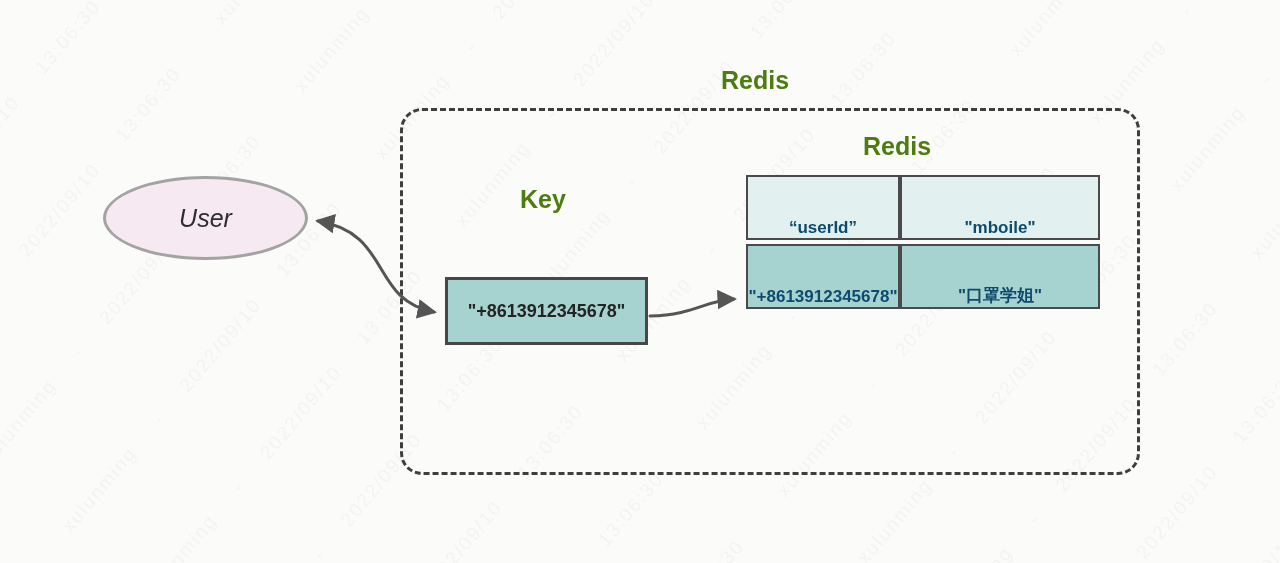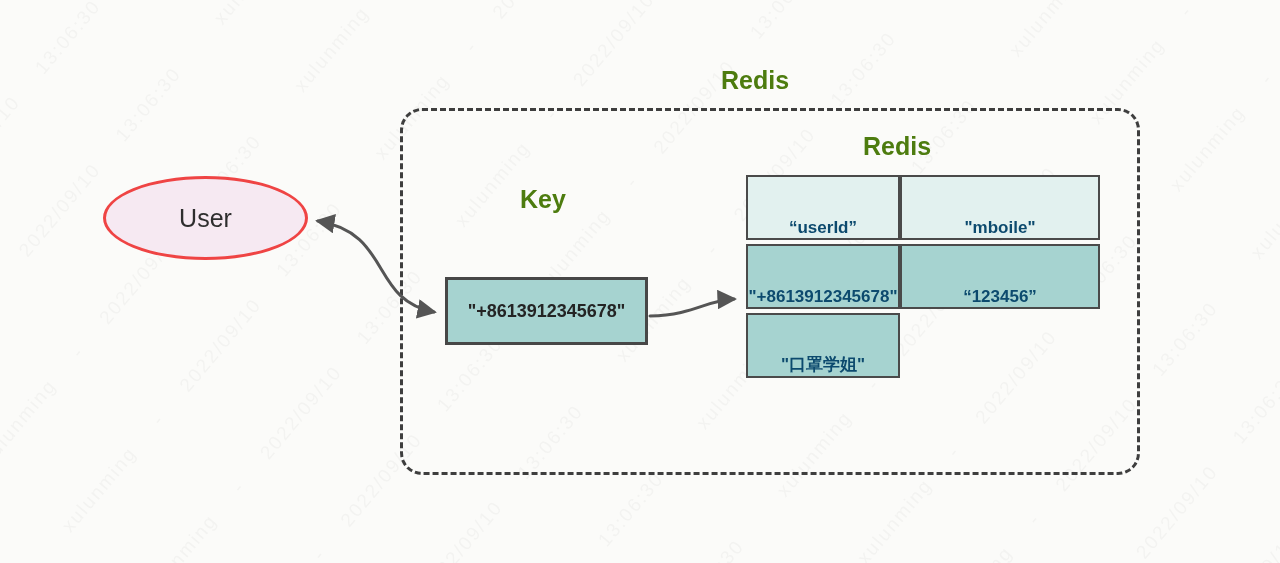--- a/index.html
+++ b/index.html
@@ -48,26 +48,27 @@
     border: 3px dashed #3e3e3e;
     border-radius: 22px;
     box-sizing: border-box;
   }
 
   .java-ellipse {
     position: absolute;
     left: 103px; top: 176px;
     width: 205px; height: 84px;
     background: #f6e9f2;
-    border: 3px solid #ef4444;
+    border: 3px solid #a3a3a3;
     border-radius: 50%;
     box-sizing: border-box;
     display: flex; align-items: center; justify-content: center;
     font-size: 25px;
     color: #2e2e2e;
+    font-style: italic;
   }
 
   .key-box {
     position: absolute;
     left: 445px; top: 277px;
     width: 203px; height: 68px;
     background: #a6d3d0;
     border: 3px solid #474747;
     box-sizing: border-box;
     display: flex; align-items: center; justify-content: center;
@@ -140,23 +141,20 @@
       <div class="hash-cell field">
           <span>“userId”</span>
         </div>
       <div class="hash-cell field">
           <span>"mboile"</span>
         </div>
       <div class="hash-cell value">
           <span>"+8613912345678"</span>
         </div>
       <div class="hash-cell value">
-          <span>“123456”</span>
-        </div>
-      <div class="hash-cell value">
           <span>"口罩学姐"</span>
         </div>
     </div>
 
     <svg class="arrows" width="1280" height="563" viewBox="0 0 1280 563">
       <defs>
         <marker id="ah" viewBox="0 0 10 10" refX="8.5" refY="5" markerWidth="6.5" markerHeight="6.5" orient="auto-start-reverse">
           <path d="M0,0 L10,5 L0,10 z" fill="#555555"></path>
         </marker>
       </defs>

